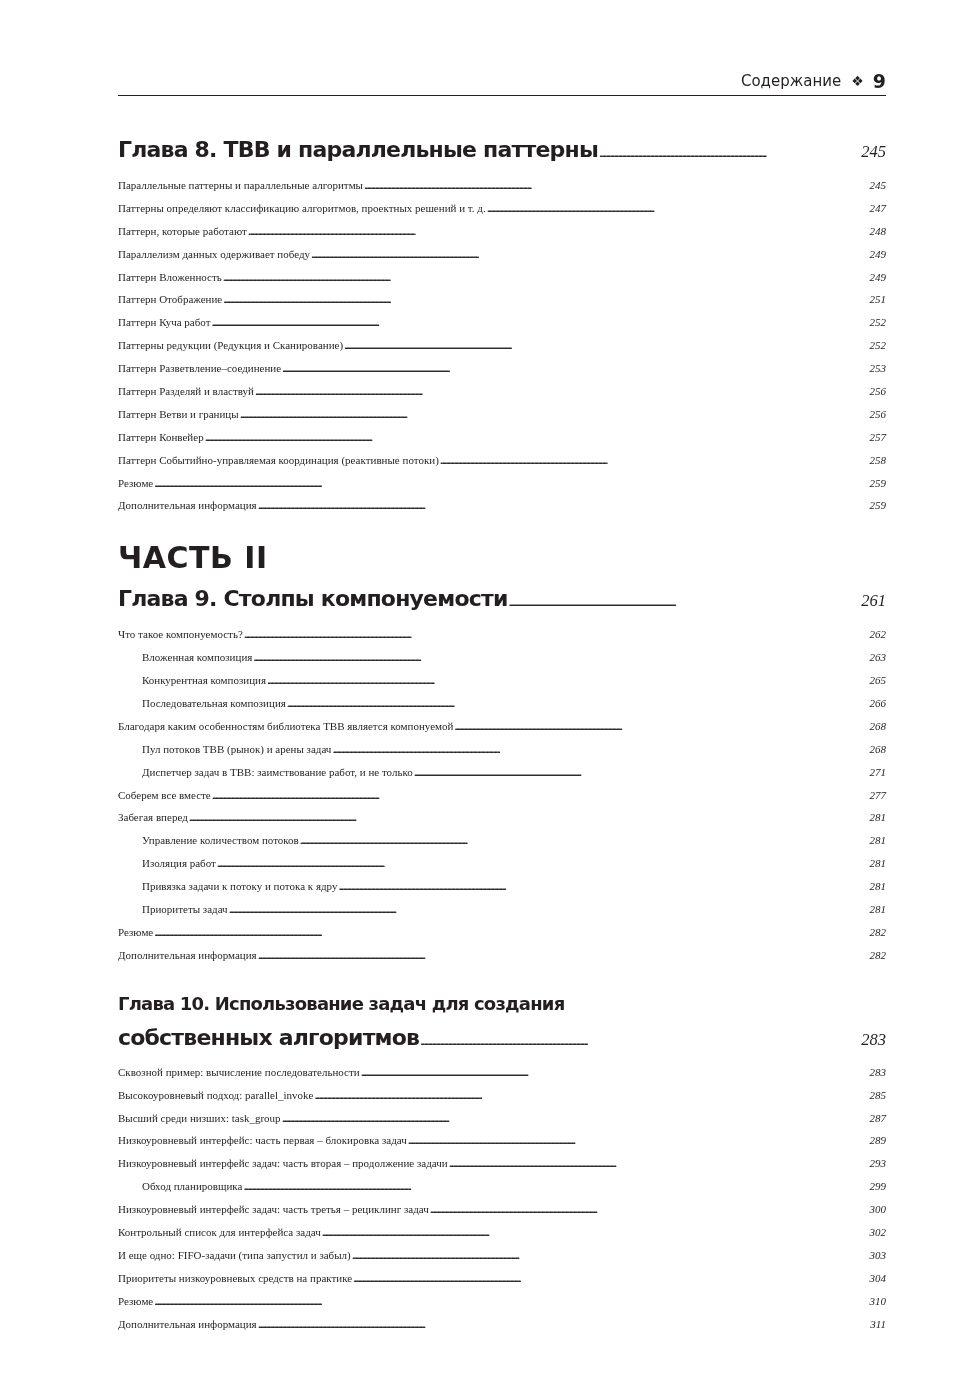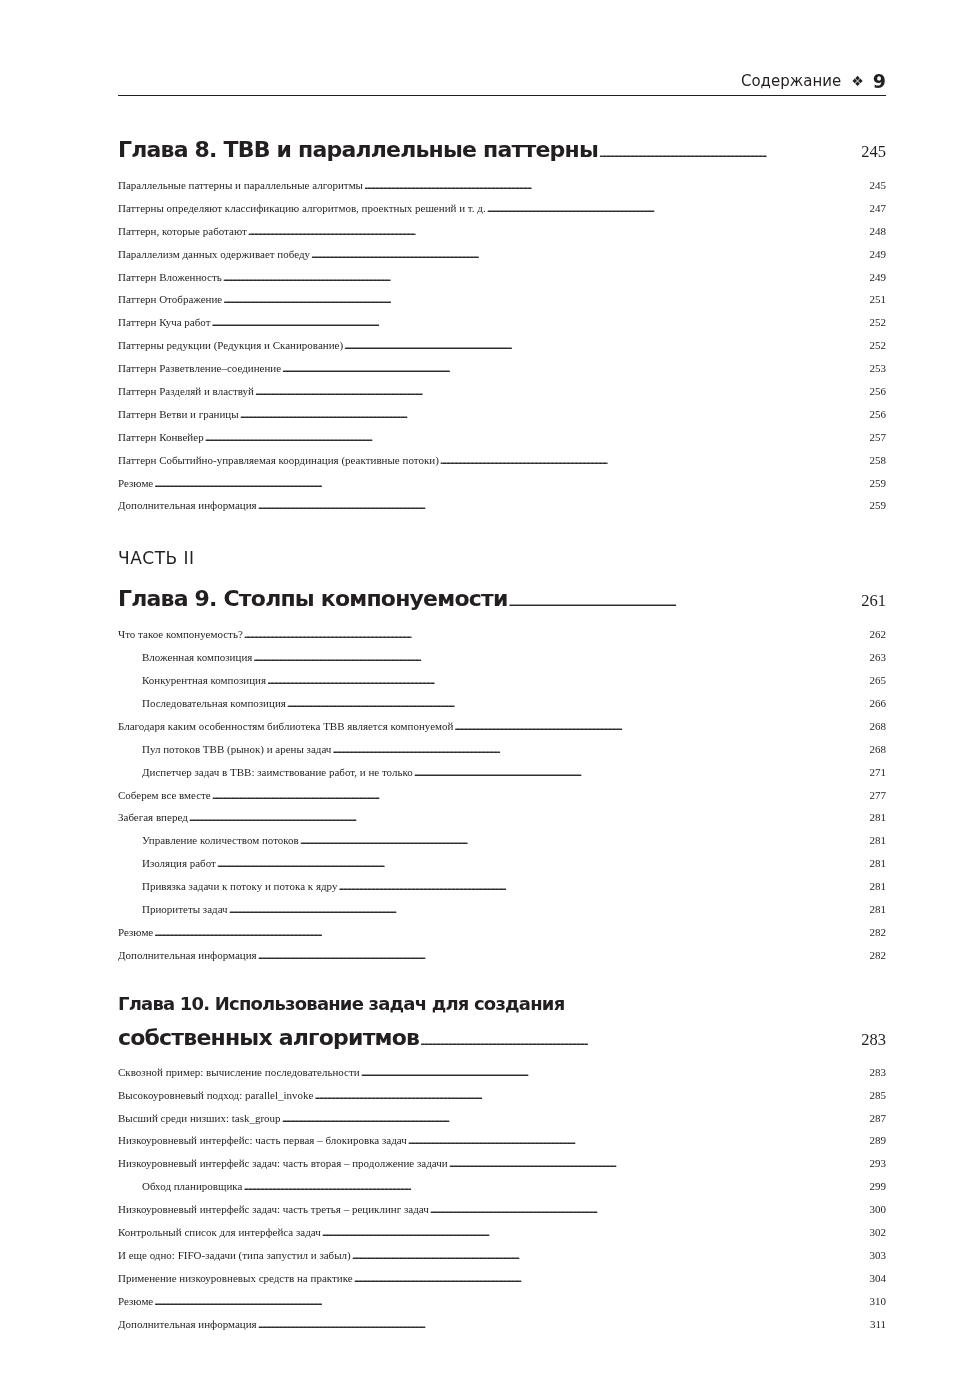--- a/index.html
+++ b/index.html
@@ -14,29 +14,29 @@
   .rh-pageno { font-size: 19px; font-weight: bold; color: #231f20; }
   .rule { position: absolute; top: 95px; left: 0; width: 768px; height: 1px; background: #231f20; }
 
   .toc { position: absolute; top: 132px; left: 0; width: 768px; }
   .chapter { display: flex; align-items: baseline; height: 36px; line-height: 36px;
              font-size: 16.5px; }
   .chapter .ch-title { font-family: "DejaVu Sans", "Liberation Sans", sans-serif; font-weight: bold;
                        font-size: 22px; letter-spacing: -0.8px; white-space: nowrap; }
   .chapter-line1 { height: 34px; line-height: 34px; font-family: "DejaVu Sans", "Liberation Sans", sans-serif;
                    font-weight: bold; font-size: 18px; letter-spacing: -0.8px; white-space: nowrap; }
-  .part { font-family: "DejaVu Sans", "Liberation Sans", sans-serif; font-weight: normal; font-size: 17px;
+  .part { font-family: "DejaVu Sans", "Liberation Sans", sans-serif; font-weight: bold; font-size: 30px;
           letter-spacing: 0.5px; height: 46px; line-height: 46px; margin-top: 18px; }
   .entry { display: flex; align-items: baseline; height: 22.9px; line-height: 22.9px; font-size: 11px; }
   .entry.lvl2 { padding-left: 24px; }
   .title { white-space: nowrap; }
   .leader { flex: 1; overflow: hidden; white-space: nowrap; margin: 0 1px; color: #231f20; }
   .leader::before { content: ". . . . . . . . . . . . . . . . . . . . . . . . . . . . . . . . . . . . . . . . . . . . . . . . . . . . . . . . . . . . . . . . . . . . . . . . . . . . . . . . . . . . . . . . . . . . . . . . . . . . . . . . . . . . . . . . . . . . . . . . . . . . . . . . . . . . . . . . . . . . . . . . . . . . . . . . . . . . . . . . . . . . . . . . . . . . . . . . . . . . . . . . . . . . . . . . . . . . . . . . . . . . . . . . ";
                    letter-spacing: -2.6px; font-size: 12px; }
-  .pg { white-space: nowrap; text-align: left; }
+  .pg { white-space: nowrap; text-align: left; font-style: italic; }
   .gap-chapter { height: 6px; }
   .gap-section { height: 20px; }
 </style>
 </head>
 <body>
 
 <div class="page">
   <div class="running-head">
     <span class="rh-title">Содержание</span>
     <span class="rh-ornament">❖</span>
@@ -267,21 +267,21 @@
           <span class="title">Контрольный список для интерфейса задач</span>
           <span class="leader"></span>
           <span class="pg">302</span>
         </div>
         <div class="entry">
           <span class="title">И еще одно: FIFO-задачи (типа запустил и забыл)</span>
           <span class="leader"></span>
           <span class="pg">303</span>
         </div>
         <div class="entry">
-          <span class="title">Применение низкоуровневых средств на практике</span>
+          <span class="title">Приоритеты низкоуровневых средств на практике</span>
           <span class="leader"></span>
           <span class="pg">304</span>
         </div>
         <div class="entry">
           <span class="title">Резюме</span>
           <span class="leader"></span>
           <span class="pg">310</span>
         </div>
         <div class="entry">
           <span class="title">Дополнительная информация</span>

